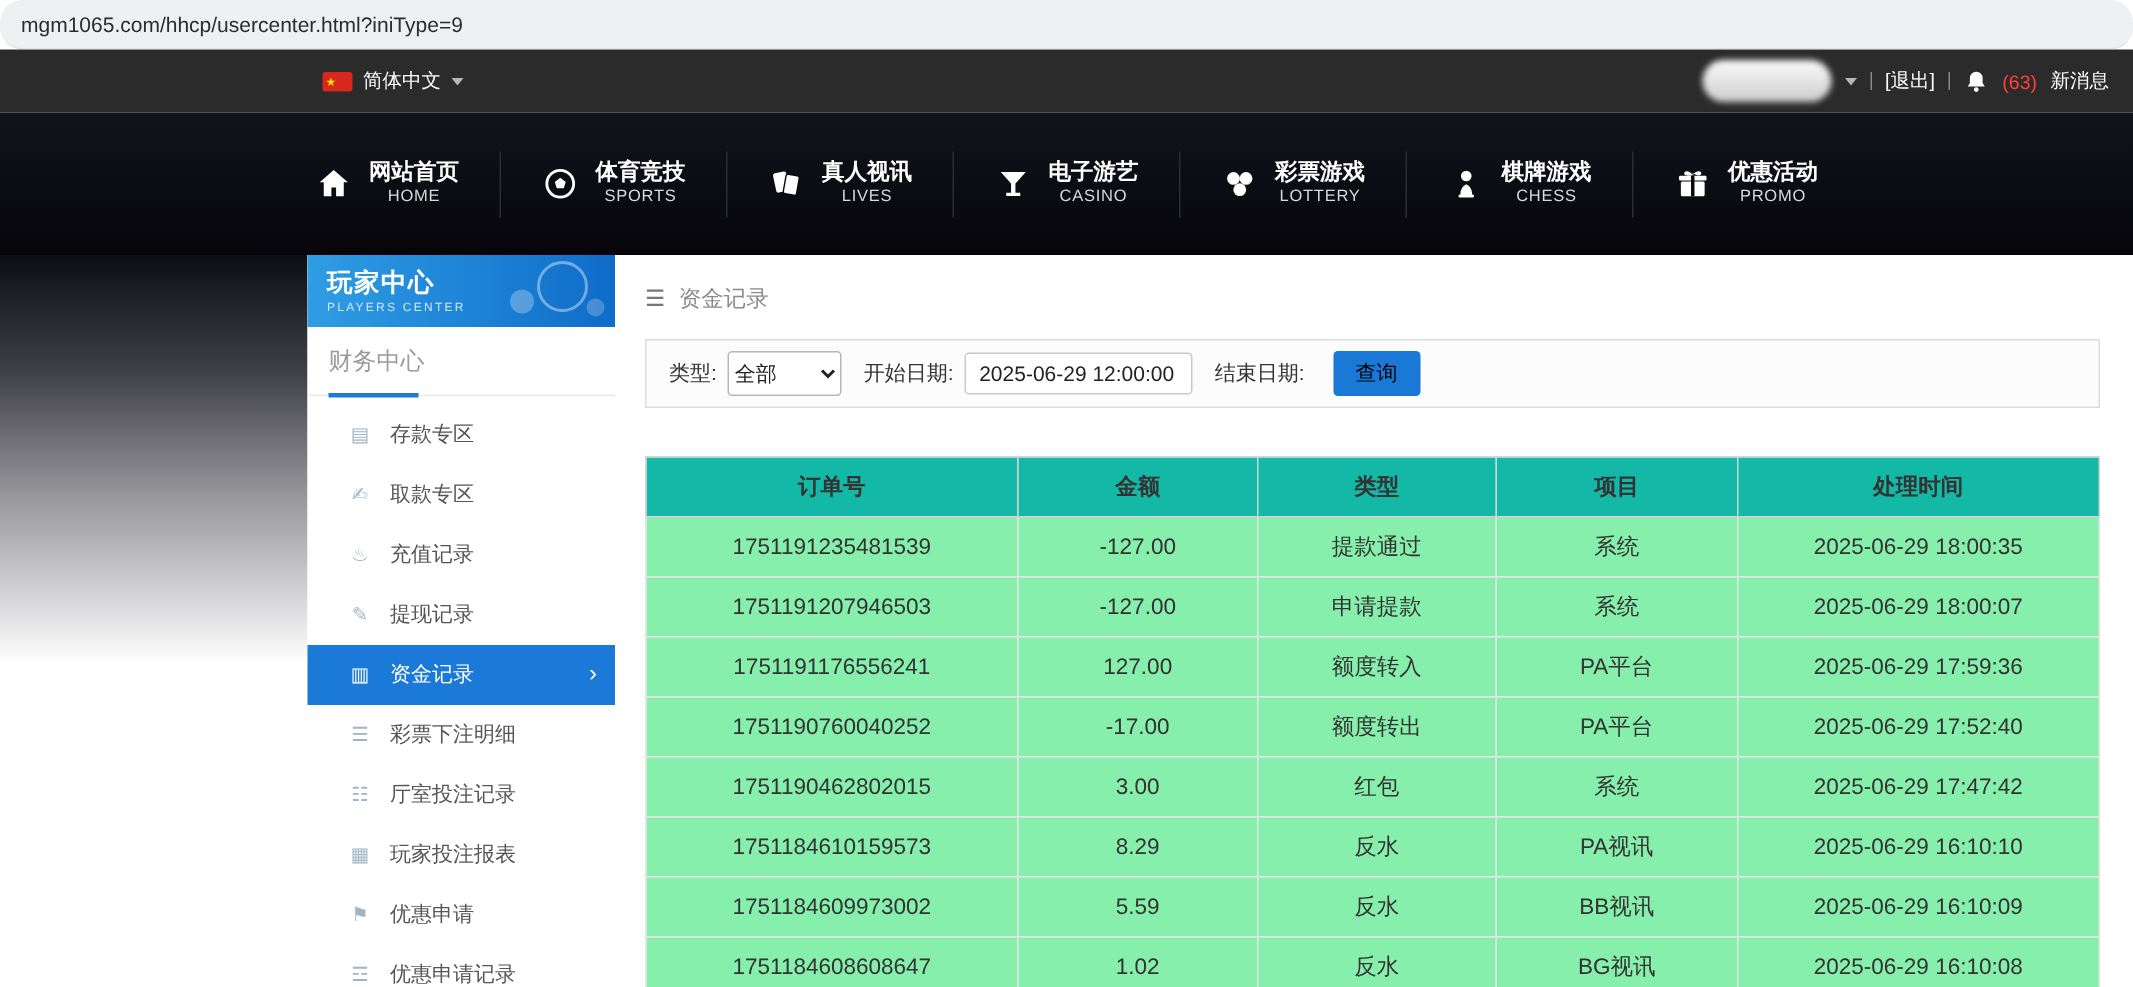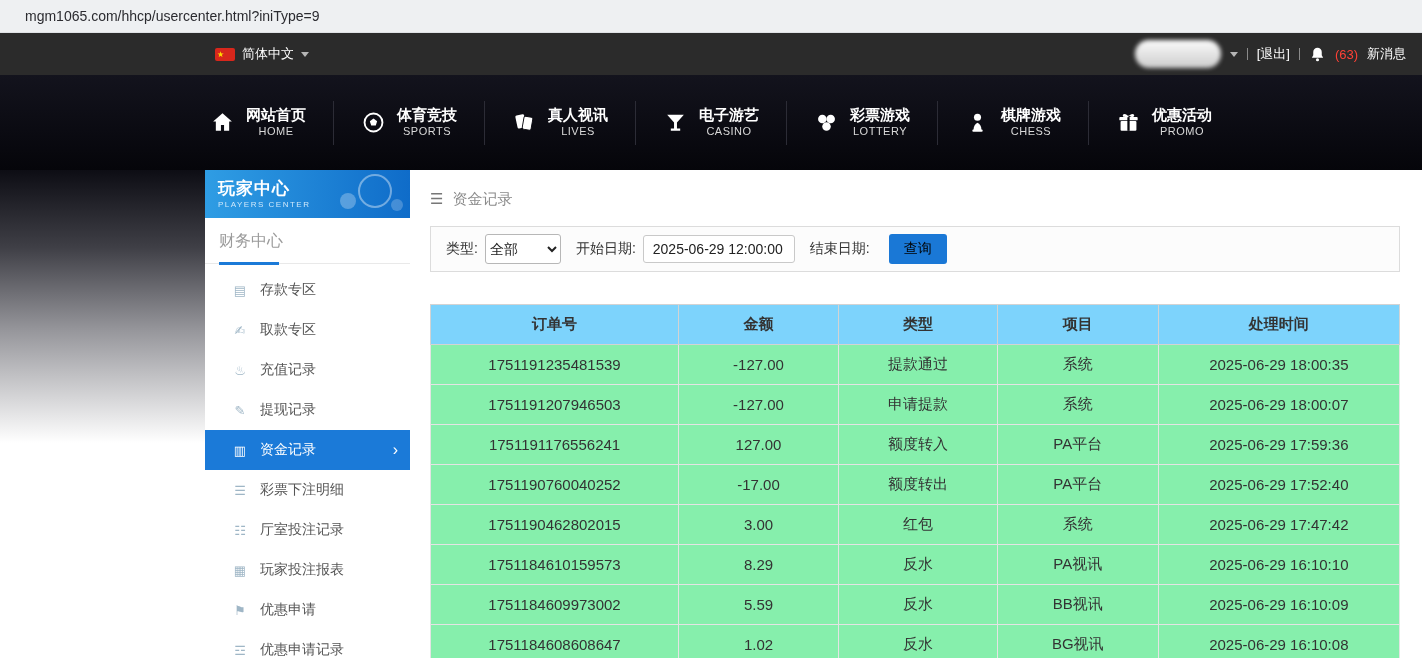--- a/index.html
+++ b/index.html
@@ -1,21 +1,21 @@
 <!DOCTYPE html>
 <html><head>
 <meta charset="utf-8">
 <style>
   * { margin:0; padding:0; box-sizing:border-box; }
   html,body { width:1422px; height:658px; overflow:hidden; background:#fff;
     font-family:"Liberation Sans","DejaVu Sans",sans-serif; }
 
   
   .addr { height:33px; background:#eef0f2; border-bottom:1px solid #dfe1e4;
-    display:flex; align-items:center; padding:0 25px; font-size:14px; color:#2b2b30; }
+    display:flex; align-items:center; padding:0 14px; font-size:14px; color:#2b2b30;border-radius:15px; }
 
   
   .topbar { height:42px; background:#2b2b2b; display:flex; align-items:center;
     justify-content:space-between; padding:0 16px 0 215px; }
   .lang { display:flex; align-items:center; gap:7px; color:#fff; font-size:13px; cursor:pointer; }
   .flag { width:20px; height:13px; background:#d8271c; border-radius:2px; color:#ffde00;
     font-size:8px; line-height:13px; padding-left:2px; }
   .flag::before { content:"★"; }
   .caret { width:0; height:0; border-left:4px solid transparent; border-right:4px solid transparent;
     border-top:5px solid #b5b5b5; display:inline-block; }
@@ -74,21 +74,21 @@
   .filterbar label { margin-right:7px; }
   .gap { margin-left:15px; }
   .filterbar select { height:30px; width:76px; border:1px solid #b7b7b7; border-radius:3px;
     background:#fff; font-size:14px; color:#222; }
   .filterbar input { height:28px; width:152px; border:1px solid #c9c9c9; border-radius:3px;
     font-size:14px; color:#222; padding:0 9px; font-family:inherit; }
   .btn-search { height:30px; padding:0 15px; margin-left:12px; background:#1a78d6; border:none;
     border-radius:3px; color:#000000; font-size:14px; cursor:pointer; }
 
   table.records { width:100%; border-collapse:collapse; text-align:center; font-size:15px; color:#333; }
-  table.records th { background:#7dd3fc; border:1px solid #d3d3d3; height:40px;
+  table.records th { background:#14b8a6; border:1px solid #d3d3d3; height:40px;
     font-size:15px; font-weight:bold; }
   table.records td { border:1px solid #e4e4e4; height:40px; background:#86efac; }
 </style>
 </head>
 <body>
 
 <div class="addr">
   <span>mgm1065.com/hhcp/usercenter.html?iniType=9</span>
 </div>
 

